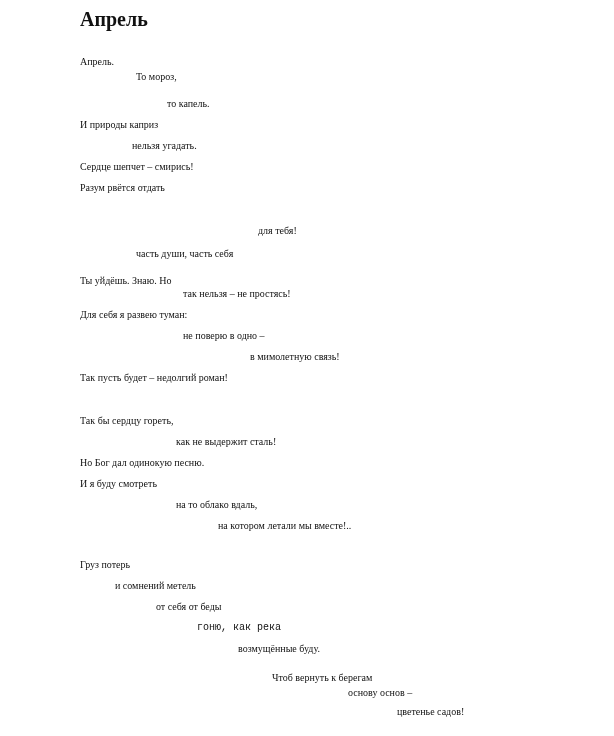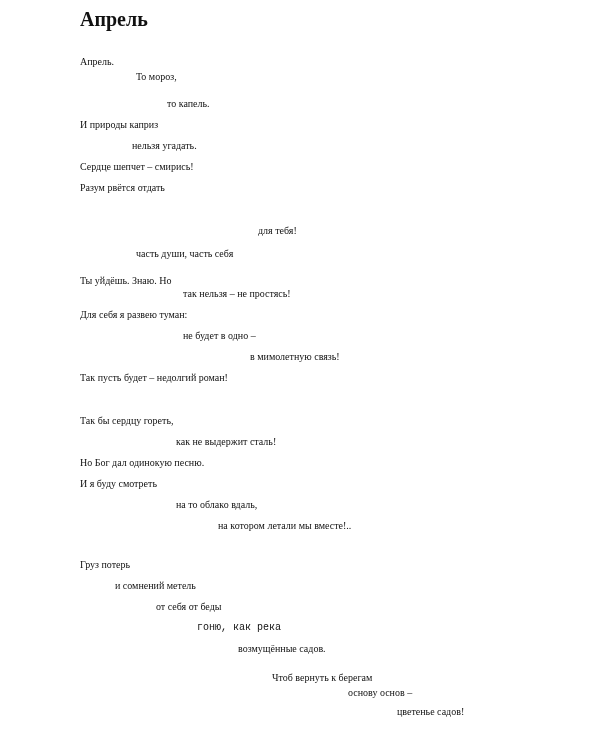--- a/index.html
+++ b/index.html
@@ -18,30 +18,30 @@
     <div class="line" style="left: 167px; top: 95px;">то капель.</div>
     <div class="line" style="left: 80px; top: 116px;">И природы каприз</div>
     <div class="line" style="left: 132px; top: 137px;">нельзя угадать.</div>
     <div class="line" style="left: 80px; top: 158px;">Сердце шепчет – смирись!</div>
     <div class="line" style="left: 80px; top: 179px;">Разум рвётся отдать</div>
     <div class="line" style="left: 136px; top: 201px; margin-top: 44px;">часть души, часть себя</div>
     <div class="line" style="left: 258px; top: 222px;">для тебя!</div>
     <div class="line" style="left: 80px; top: 264px; margin-top: 8px;">Ты уйдёшь. Знаю. Но</div>
     <div class="line" style="left: 183px; top: 285px;">так нельзя – не простясь!</div>
     <div class="line" style="left: 80px; top: 306px;">Для себя я развею туман:</div>
-    <div class="line" style="left: 183px; top: 327px;">не будет в одно –</div>
+    <div class="line" style="left: 183px; top: 327px;">не поверю в одно –</div>
     <div class="line" style="left: 250px; top: 348px;">в мимолетную связь!</div>
     <div class="line" style="left: 80px; top: 369px; text-align: center;">Так пусть будет – недолгий роман!</div>
     <div class="line" style="left: 80px; top: 412px;">Так бы сердцу гореть,</div>
     <div class="line" style="left: 176px; top: 433px;">как не выдержит сталь!</div>
     <div class="line" style="left: 80px; top: 454px;">Но Бог дал одинокую песню.</div>
     <div class="line" style="left: 80px; top: 475px;">И я буду смотреть</div>
     <div class="line" style="left: 176px; top: 496px;">на то облако вдаль,</div>
     <div class="line" style="left: 218px; top: 517px;">на котором летали мы вместе!..</div>
     <div class="line" style="left: 80px; top: 556px;">Груз потерь</div>
     <div class="line" style="left: 115px; top: 577px;">и сомнений метель</div>
     <div class="line" style="left: 156px; top: 598px;">от себя от беды</div>
     <div class="line" style="left: 197px; top: 619px; font-family: Liberation Mono, monospace;">гоню, как река</div>
-    <div class="line" style="left: 238px; top: 640px;">возмущённые садов.</div>
+    <div class="line" style="left: 238px; top: 640px;">возмущённые буду.</div>
     <div class="line" style="left: 272px; top: 661px; margin-top: 8px;">Чтоб вернуть к берегам</div>
     <div class="line" style="left: 348px; top: 684px;">основу основ –</div>
     <div class="line" style="left: 397px; top: 703px;">цветенье садов!</div>
   </div>
 
 </body></html>

